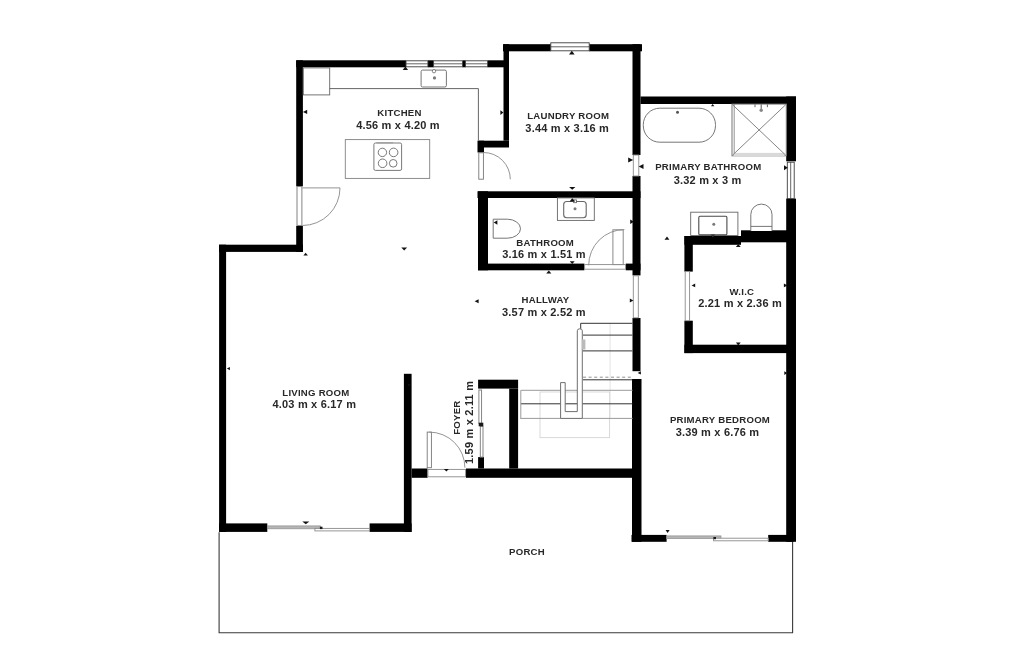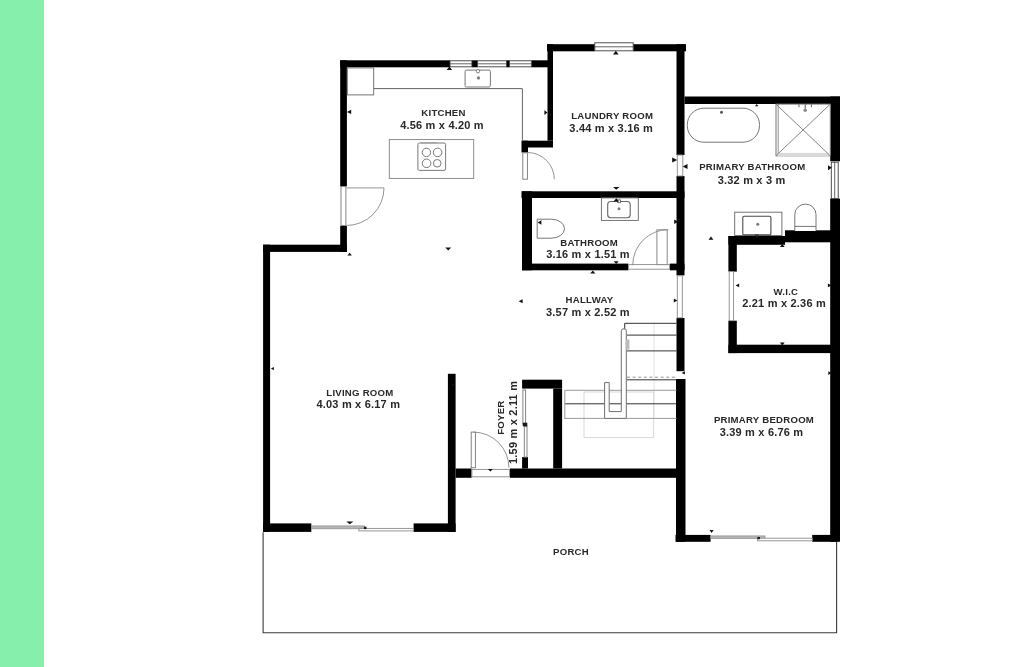--- a/index.html
+++ b/index.html
@@ -1,16 +1,16 @@
 <!DOCTYPE html>
 <html><head>
 <meta charset="utf-8">
 <style>
   html,body{margin:0;padding:0;background:#ffffff;}
-  .wrap{width:932px;height:667px;position:relative;overflow:hidden;background:#86efac;padding-left:44px;}
+  .wrap{width:932px;height:667px;position:relative;overflow:hidden;background:#3b82f6;}
   svg{display:block;}
   text{font-family:"Liberation Sans", sans-serif;fill:#282828;}
   .rn{font-size:9.6px;font-weight:bold;letter-spacing:0.25px;}
   .rd{font-size:11px;font-weight:bold;letter-spacing:0.2px;}
 </style>
 </head>
 <body>
 <div class="wrap">
 <svg width="1024" height="667" viewBox="0 0 1024 667">
 <rect x="0" y="0" width="1024" height="667" fill="#ffffff"></rect>

